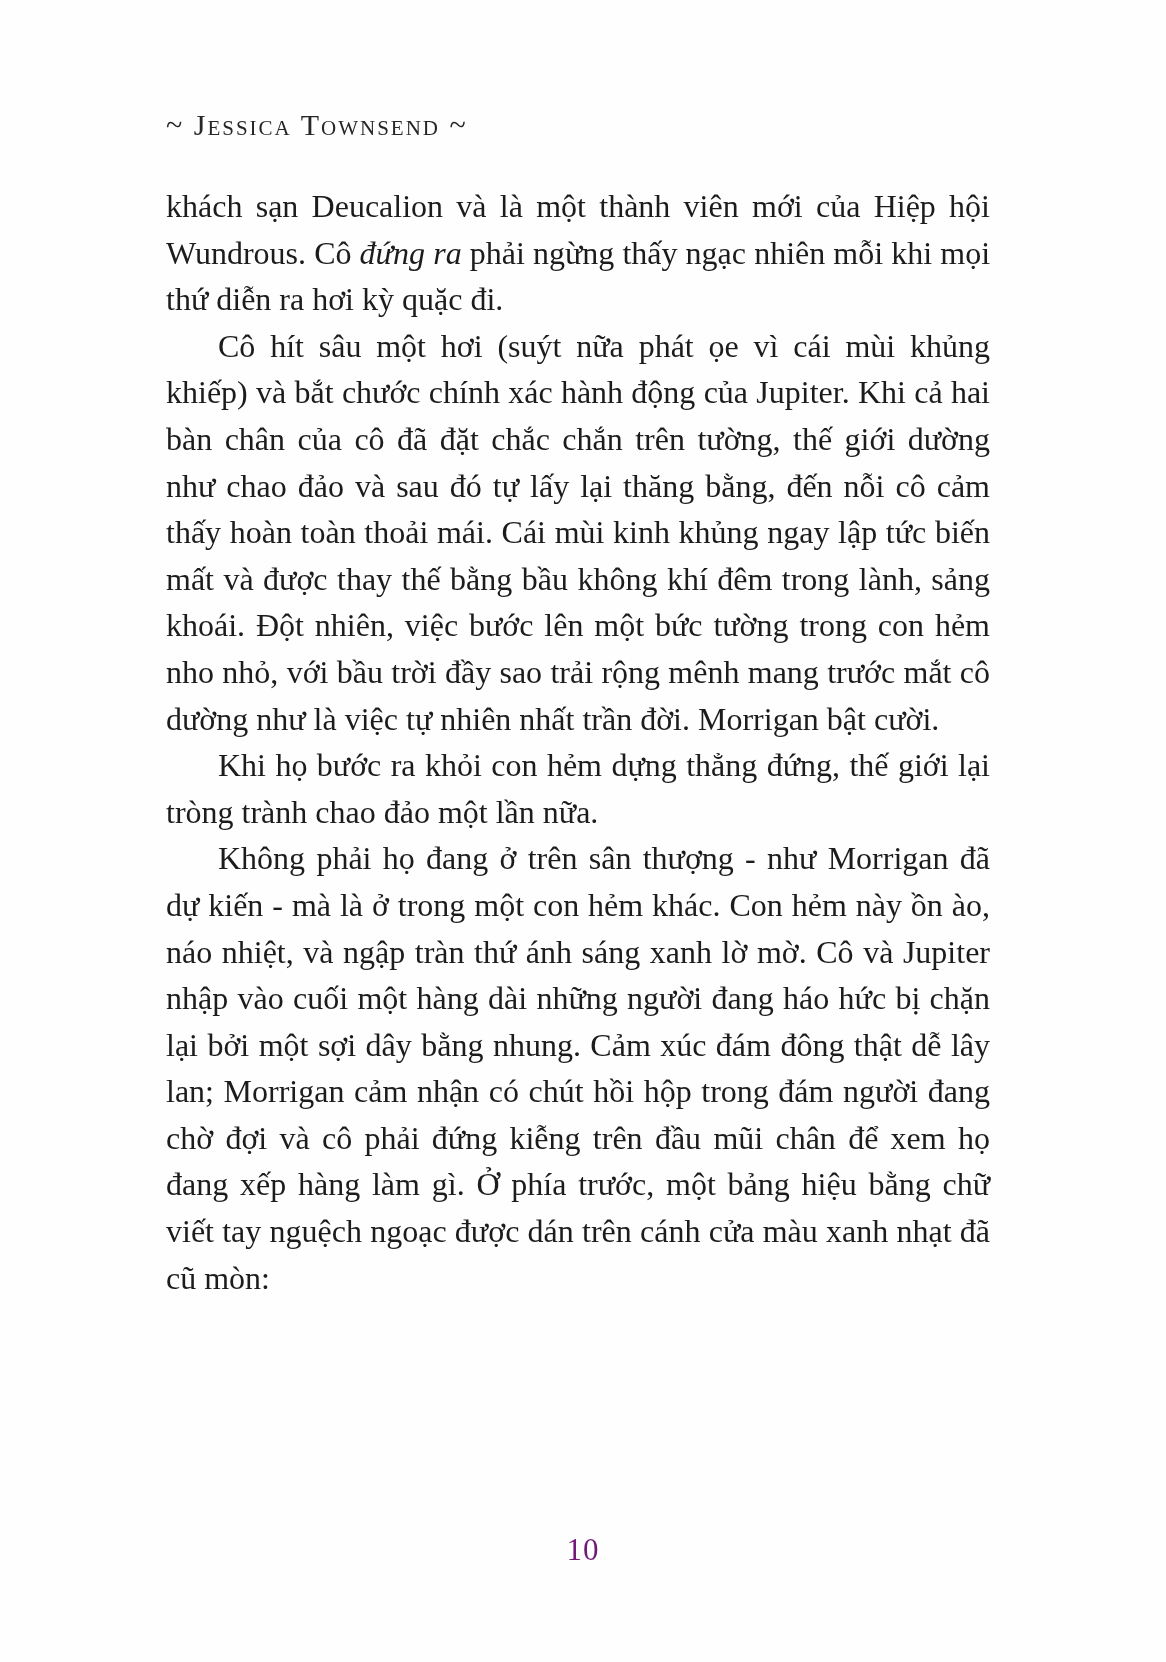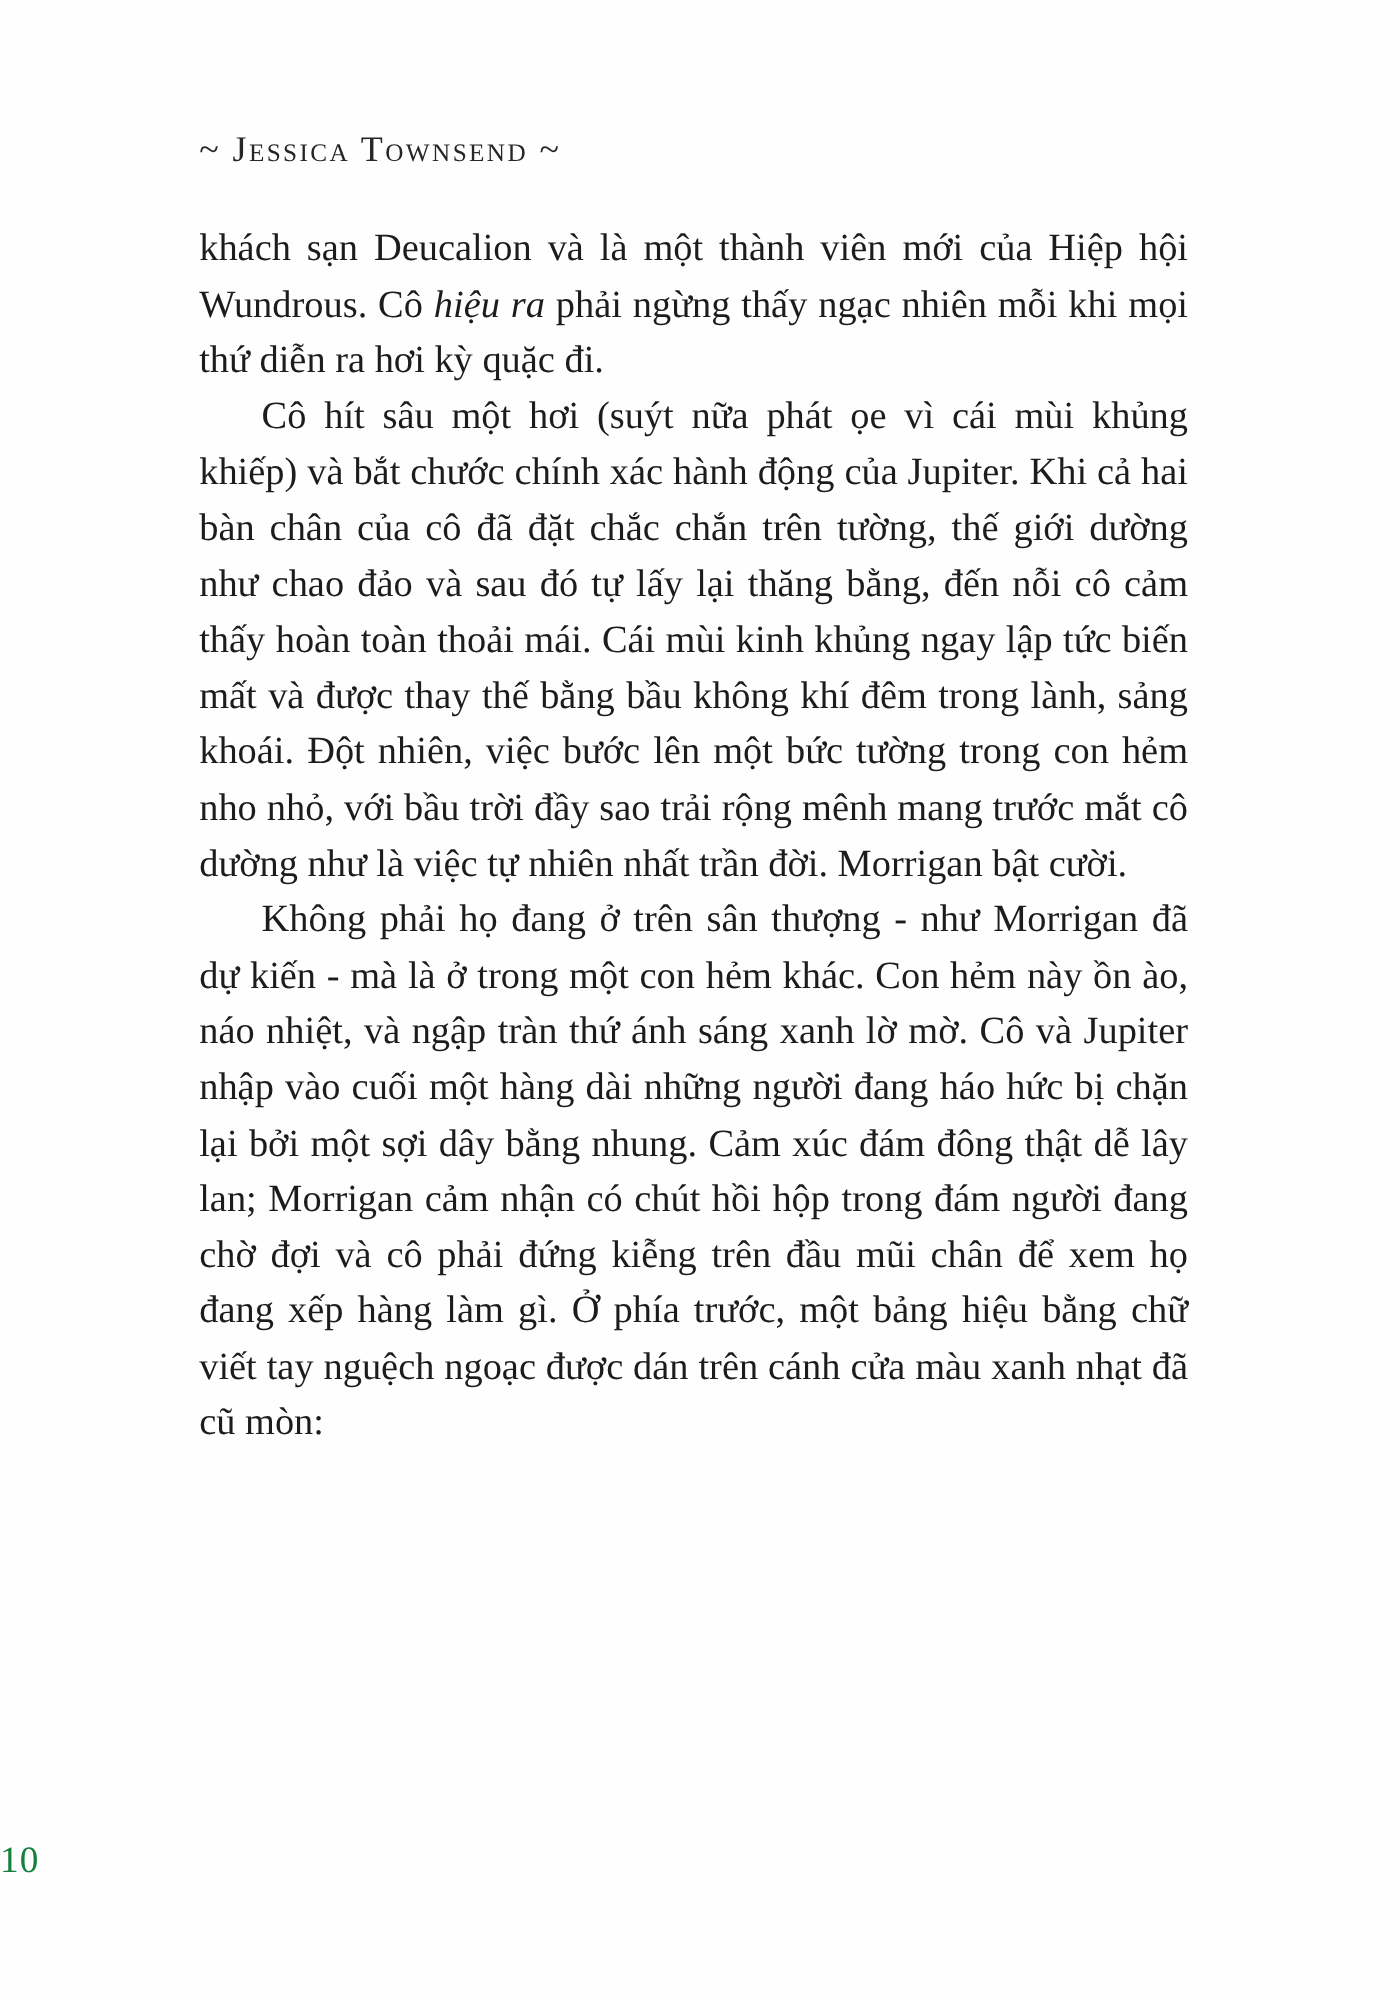--- a/index.html
+++ b/index.html
@@ -51,35 +51,37 @@
     text-indent: 52px;
   }
   .seg-italic {
     font-style: italic;
   }
   .page-number {
     position: absolute;
     top: 1532px;
     left: 0;
     width: 1166px;
+    text-align: center;
     font-size: 31px;
     letter-spacing: 1px;
-    color: #15803d;
+    color: #701a75;
   }
 </style>
 </head>
 <body>
 
 <div class="page">
 
   <div class="running-header">
     <span>~ Jessica Townsend ~</span>
   </div>
 
   <div class="body-text" id="body-text">
-      <p class=""><span class="seg-normal">khách sạn Deucalion và là một thành viên mới của Hiệp hội Wundrous. Cô </span><span class="seg-italic">hiệu ra</span><span class="seg-normal"> phải ngừng thấy ngạc nhiên mỗi khi mọi thứ diễn ra hơi kỳ quặc đi.</span></p>
+      <p class=""><span class="seg-normal">khách sạn Deucalion và là một thành viên mới của Hiệp hội Wundrous. Cô </span><span class="seg-italic">đứng ra</span><span class="seg-normal"> phải ngừng thấy ngạc nhiên mỗi khi mọi thứ diễn ra hơi kỳ quặc đi.</span></p>
       <p class="indent"><span class="seg-normal">Cô hít sâu một hơi (suýt nữa phát ọe vì cái mùi khủng khiếp) và bắt chước chính xác hành động của Jupiter. Khi cả hai bàn chân của cô đã đặt chắc chắn trên tường, thế giới dường như chao đảo và sau đó tự lấy lại thăng bằng, đến nỗi cô cảm thấy hoàn toàn thoải mái. Cái mùi kinh khủng ngay lập tức biến mất và được thay thế bằng bầu không khí đêm trong lành, sảng khoái. Đột nhiên, việc bước lên một bức tường trong con hẻm nho nhỏ, với bầu trời đầy sao trải rộng mênh mang trước mắt cô dường như là việc tự nhiên nhất trần đời. Morrigan bật cười.</span></p>
+      <p class="indent"><span class="seg-normal">Khi họ bước ra khỏi con hẻm dựng thẳng đứng, thế giới lại tròng trành chao đảo một lần nữa.</span></p>
       <p class="indent"><span class="seg-normal">Không phải họ đang ở trên sân thượng - như Morrigan đã dự kiến - mà là ở trong một con hẻm khác. Con hẻm này ồn ào, náo nhiệt, và ngập tràn thứ ánh sáng xanh lờ mờ. Cô và Jupiter nhập vào cuối một hàng dài những người đang háo hức bị chặn lại bởi một sợi dây bằng nhung. Cảm xúc đám đông thật dễ lây lan; Morrigan cảm nhận có chút hồi hộp trong đám người đang chờ đợi và cô phải đứng kiễng trên đầu mũi chân để xem họ đang xếp hàng làm gì. Ở phía trước, một bảng hiệu bằng chữ viết tay nguệch ngoạc được dán trên cánh cửa màu xanh nhạt đã cũ mòn:</span></p>
     </div>
 
   <div class="page-number">10</div>
 
 </div>
 
 </body></html>

